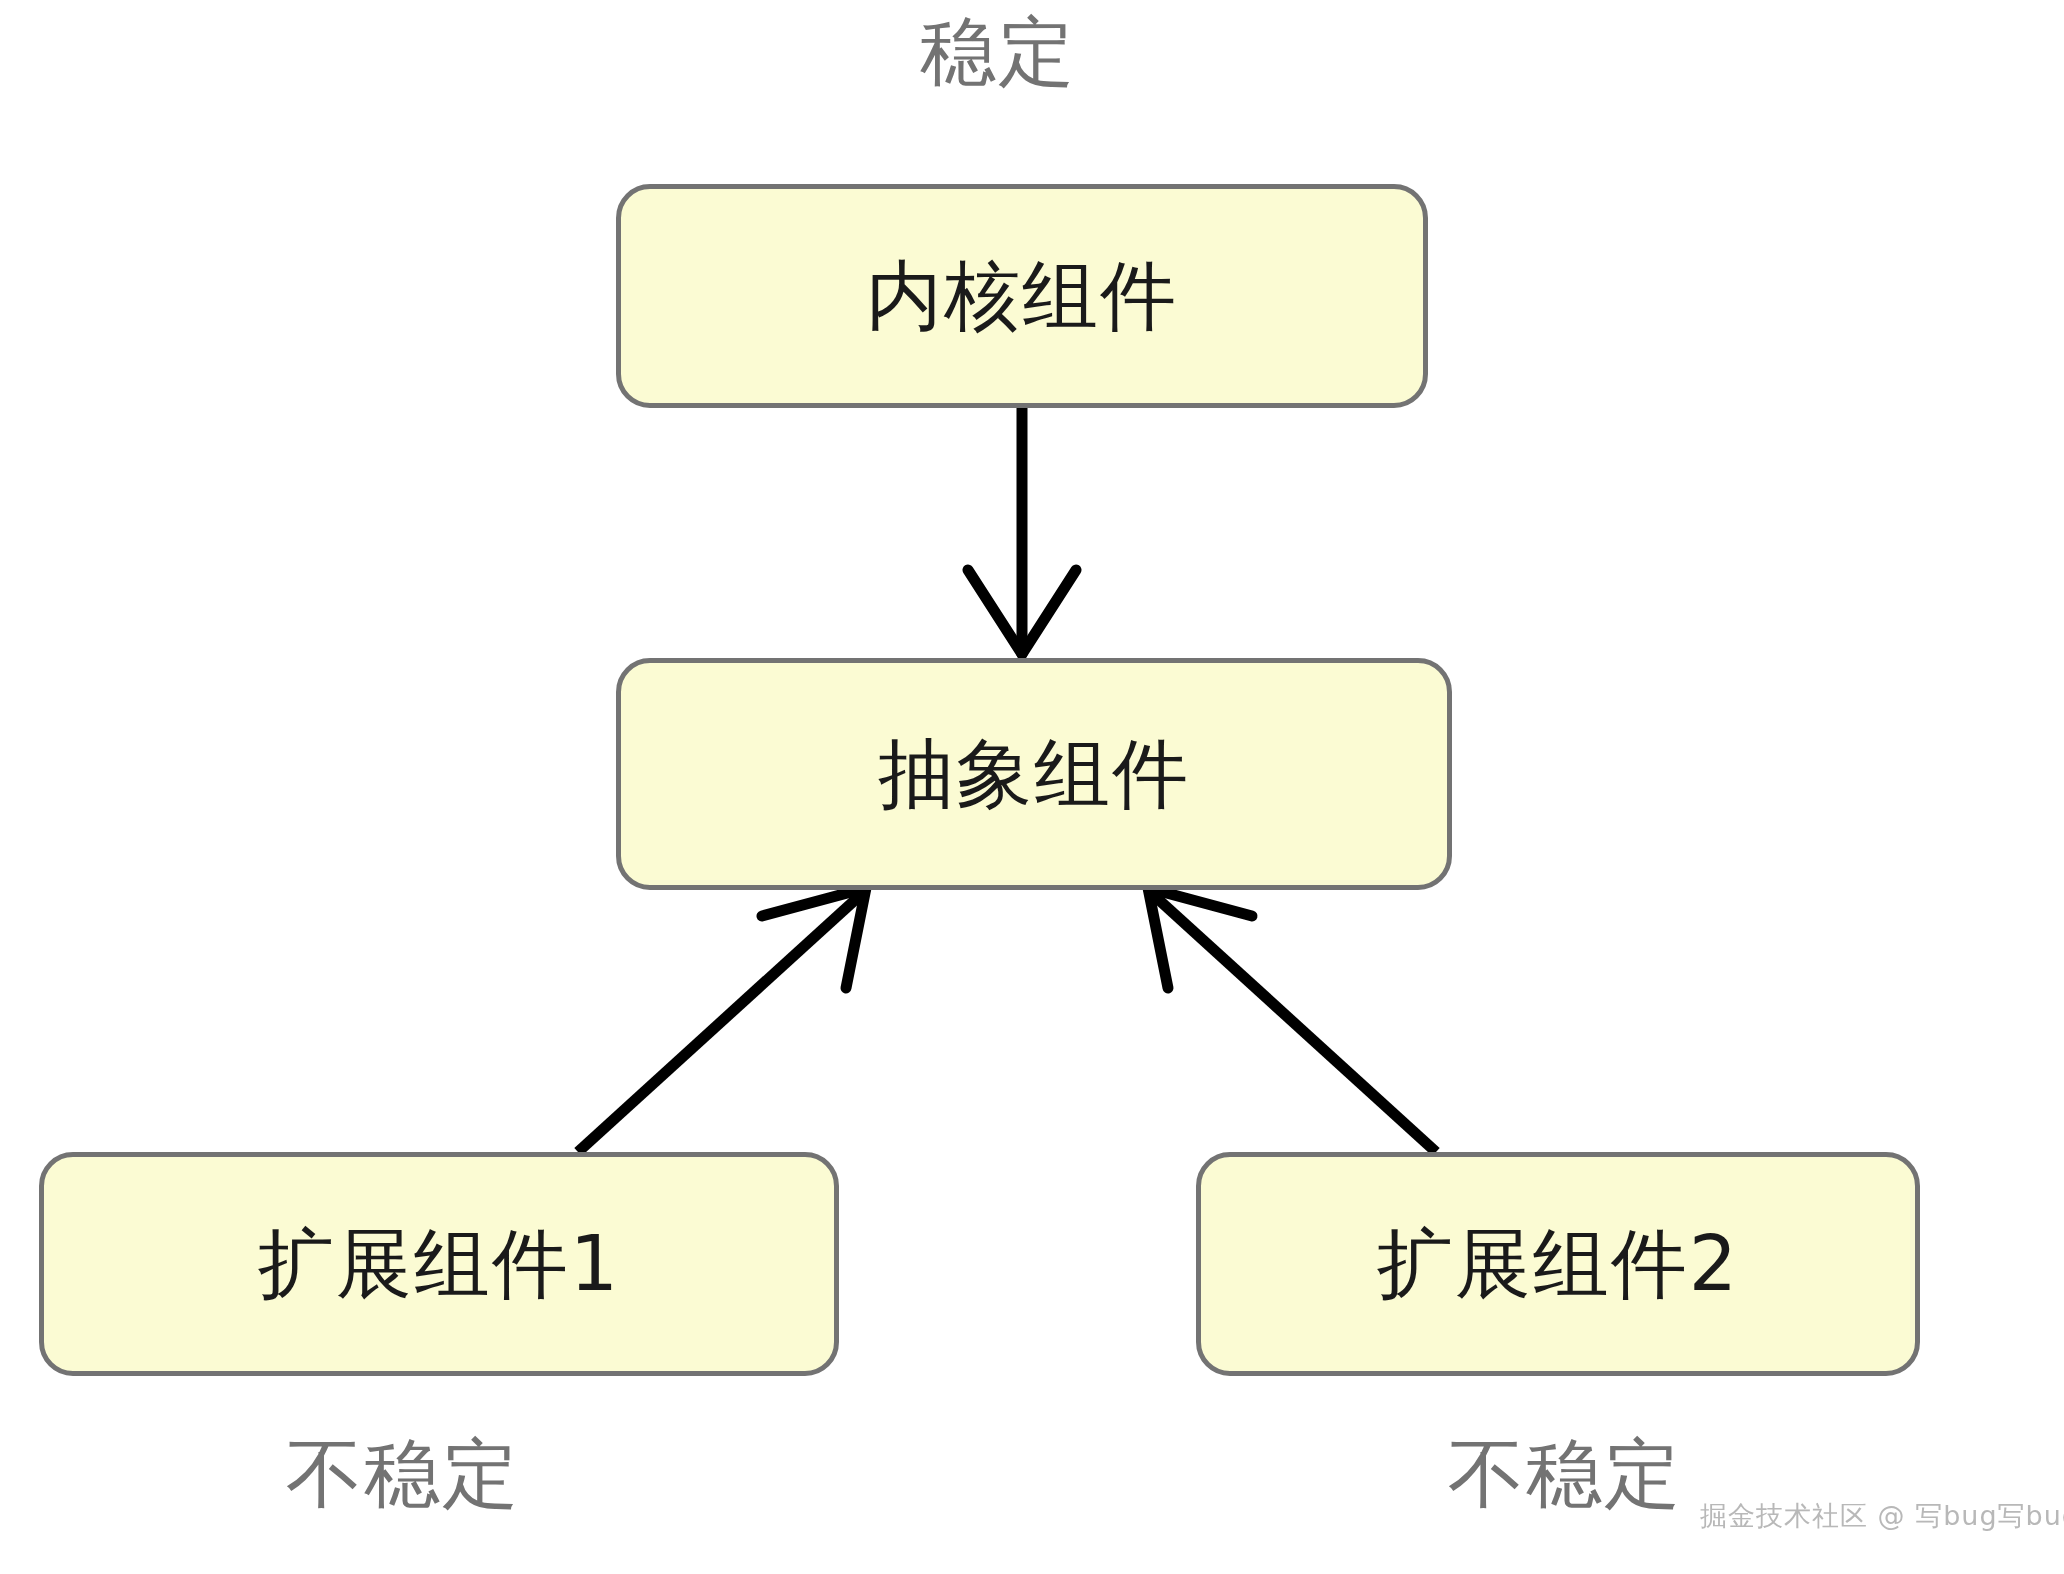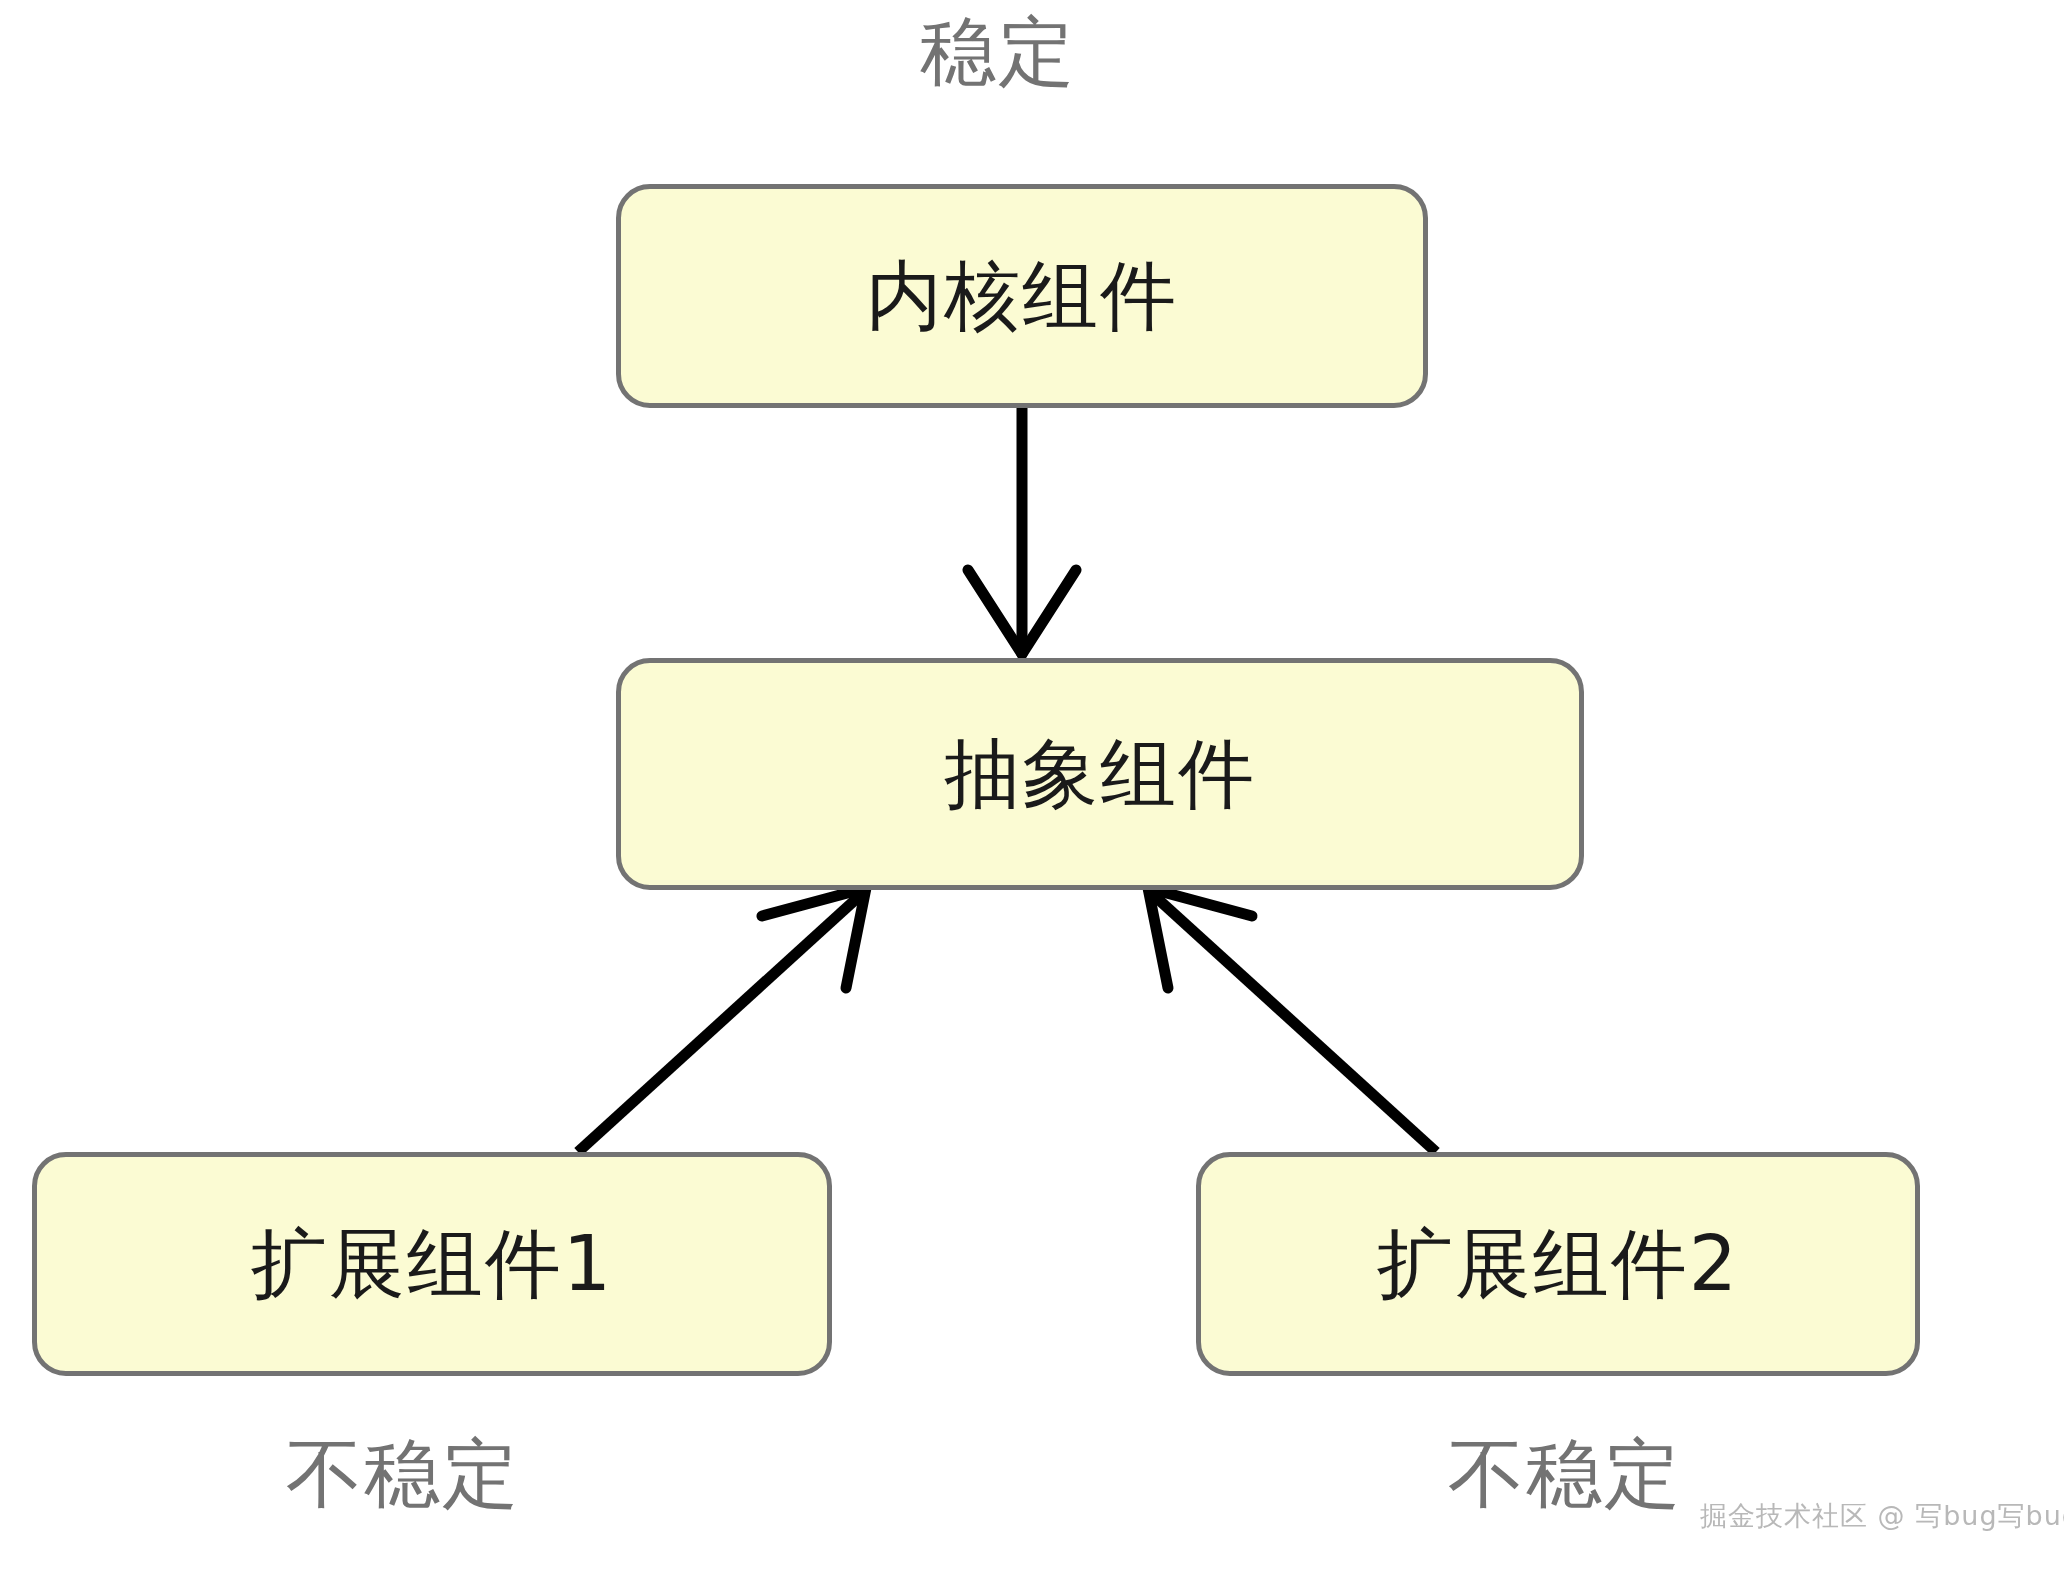--- a/index.html
+++ b/index.html
@@ -43,22 +43,22 @@
   .free-label {
     position: absolute;
     color: #737373;
     font-size: 76px;
     line-height: 1;
     white-space: nowrap;
     letter-spacing: 2px;
     z-index: 4;
   }
   #node-kernel  { left: 616px;  top: 184px;  width: 812px;  height: 224px; }
-  #node-abstract{ left: 616px;  top: 658px;  width: 968px;  height: 232px; }
-  #node-ext1    { left: 32px;   top: 1152px; width: 800px;  height: 224px; }
+  #node-abstract{ left: 616px;  top: 658px;  width: 836px;  height: 232px; }
+  #node-ext1    { left: 39px;   top: 1152px; width: 800px;  height: 224px; }
   #node-ext2    { left: 1196px; top: 1152px; width: 724px;  height: 224px; }
 
   #label-stable       { left: 920px;  top: 14px; }
   #label-unstable-left{ left: 286px;  top: 1436px; }
   #label-unstable-right{ left: 1448px; top: 1436px; }
 
   .watermark {
     position: absolute;
     left: 1700px;
     top: 1500px;

